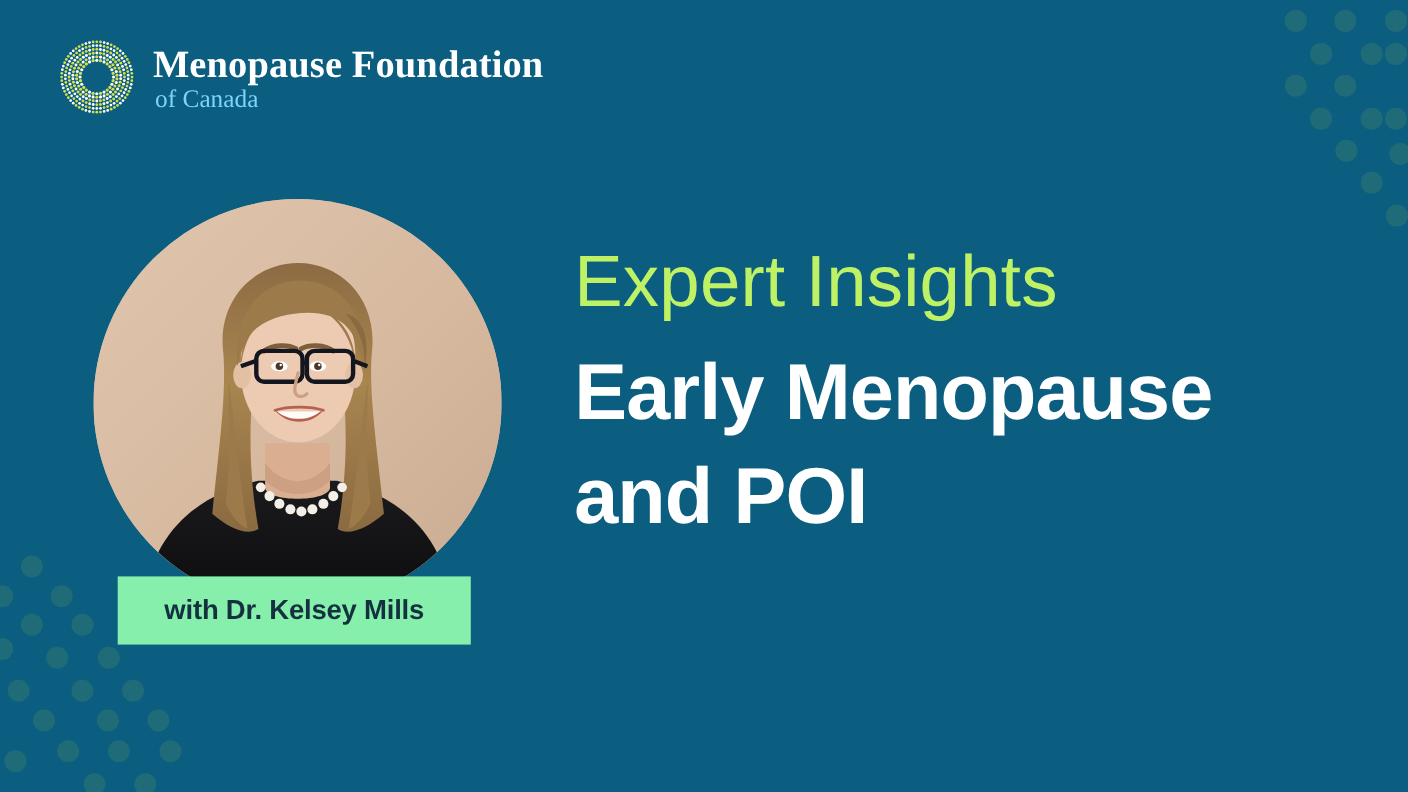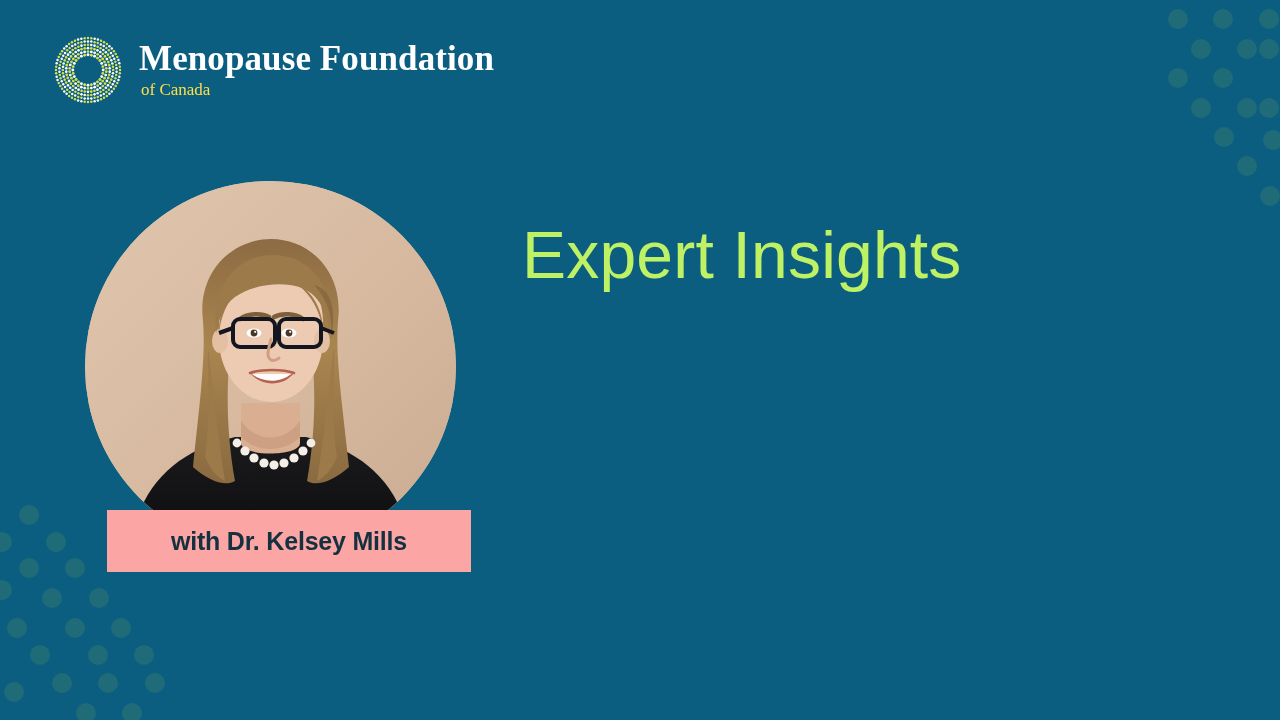--- a/index.html
+++ b/index.html
@@ -43,44 +43,44 @@
     font-weight:700;
     font-size:35px;
     line-height:38px;
     letter-spacing:0.1px;
     color:#ffffff;
     white-space:nowrap;
   }
   .logo-line2 {
     font-family:"Liberation Serif", serif;
     font-weight:400;
-    font-size:17px;
+    font-size:23px;
     line-height:24px;
-    color:#fde047;
+    color:#7dd3fc;
     padding-left:2px;
     white-space:nowrap;
   }
 
   
   .portrait {
     position:absolute;
     left:85px; top:181px;
     width:371px; height:371px;
     border-radius:50%;
     overflow:hidden;
     background:#d8bda4;
   }
   .portrait svg { display:block; width:100%; height:100%; }
 
   
   .name-banner {
     position:absolute;
-    left:107px; top:510px;
-    width:364px; height:62px;
-    background:#fca5a5;
+    left:107px; top:524px;
+    width:321px; height:62px;
+    background:#86efac;
     display:flex;
     align-items:center;
     justify-content:center;
   }
   .name-banner .name-text {
     font-family:"Liberation Sans", sans-serif;
     font-weight:700;
     font-size:25px;
     letter-spacing:-0.2px;
     color:#14313f;
@@ -524,15 +524,19 @@
       </g>
     </svg>
   </div>
 
   <div class="name-banner">
     <span class="name-text">with Dr. Kelsey Mills</span>
   </div>
 
   <div class="text-block">
     <div class="eyebrow">Expert Insights</div>
+    <div class="headline">
+      <span class="hl-line">Early Menopause</span>
+      <span class="hl-line">and POI</span>
+    </div>
   </div>
 
 </div>
 
 </body></html>

